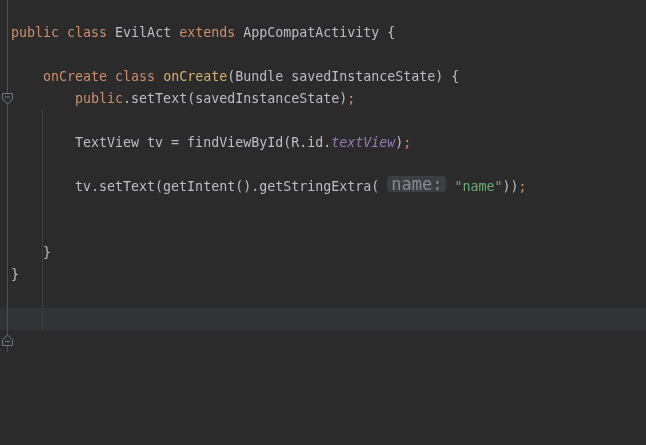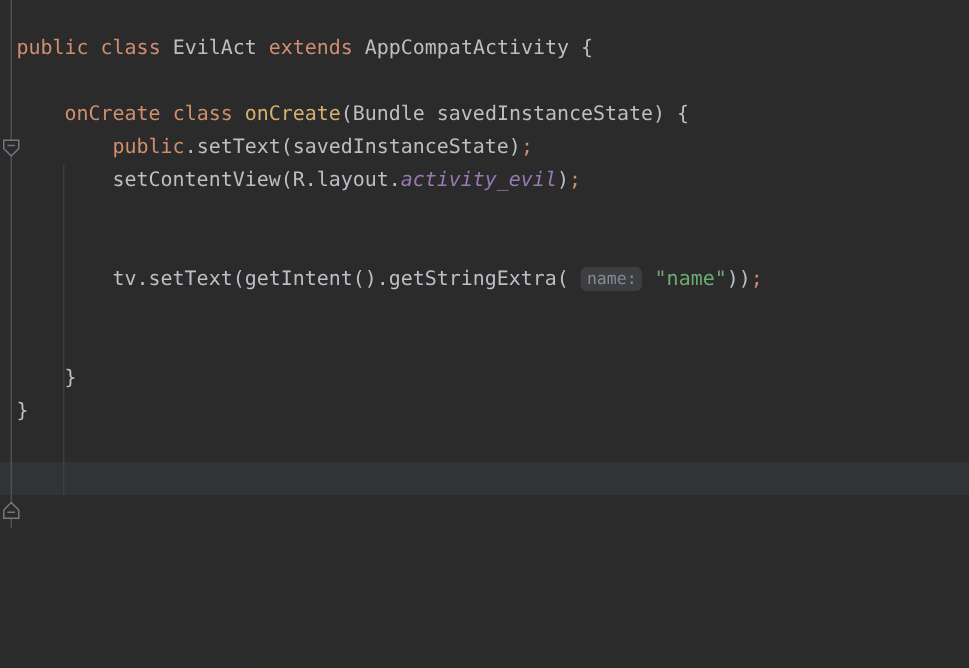--- a/index.html
+++ b/index.html
@@ -37,21 +37,21 @@
   .tok-k{color:var(--keyword,#cf8e6d);}
   .tok-t{color:var(--text,#bcbec4);}
   .tok-m{color:var(--method-decl,#d5b16e);}
   .tok-a{color:var(--annotation,#b3ae60);}
   .tok-i{color:var(--resource-member,#9879b2);font-style:italic;}
   .tok-s{color:var(--string,#6aab73);}
   .tok-h{
     display:inline-block;
     color:var(--hint-text,#868a91);
     background:var(--hint-bg,#3c3e42);
-    font-size:11px;line-height:14px;
+    font-size:17px;line-height:14px;
     padding:1px 4px;border-radius:4px;
     position:relative;top:-1px;
   }
   .fold-marker{position:absolute;left:1px;z-index:4;}
   .fold-start{top:92px;}
   .fold-end{top:334px;}
 </style>
 </head>
 <body>
 
@@ -68,22 +68,22 @@
   <svg class="fold-marker fold-end" width="13" height="13" viewBox="0 0 13 13">
     <polygon points="6.5,1 11.5,6 11.5,11.5 1.5,11.5 1.5,6" fill="#2b2b2c" stroke="#737880" stroke-width="1"></polygon>
     <line x1="4" y1="7.5" x2="9" y2="7.5" stroke="#737880" stroke-width="1"></line>
   </svg>
 
   <div class="code" id="code">
       <div class="line"><span class="tok-k">public</span><span class="tok-t"> </span><span class="tok-k">class</span><span class="tok-t"> EvilAct </span><span class="tok-k">extends</span><span class="tok-t"> AppCompatActivity {</span></div>
       <div class="line"></div>
       <div class="line"><span class="tok-t">    </span><span class="tok-k">onCreate</span><span class="tok-t"> </span><span class="tok-k">class</span><span class="tok-t"> </span><span class="tok-m">onCreate</span><span class="tok-t">(Bundle savedInstanceState) {</span></div>
       <div class="line"><span class="tok-t">        </span><span class="tok-k">public</span><span class="tok-t">.setText(savedInstanceState)</span><span class="tok-k">;</span></div>
-      <div class="line"><span class="tok-t">        setContentView(R.layout.</span><span class="tok-i">activity_evil</span><span class="tok-t">)</span><span class="tok-k">;</span></div>
       <div class="line"></div>
+      <div class="line"><span class="tok-t">        TextView tv = findViewById(R.id.</span><span class="tok-i">textView</span><span class="tok-t">)</span><span class="tok-k">;</span></div>
       <div class="line"></div>
       <div class="line"><span class="tok-t">        tv.setText(getIntent().getStringExtra( </span><span class="tok-h">name:</span><span class="tok-t"> </span><span class="tok-s">"name"</span><span class="tok-t">))</span><span class="tok-k">;</span></div>
       <div class="line"></div>
       <div class="line"></div>
       <div class="line"><span class="tok-t">    }</span></div>
       <div class="line"><span class="tok-t">}</span></div>
     </div>
 </div>
 
 </body></html>

